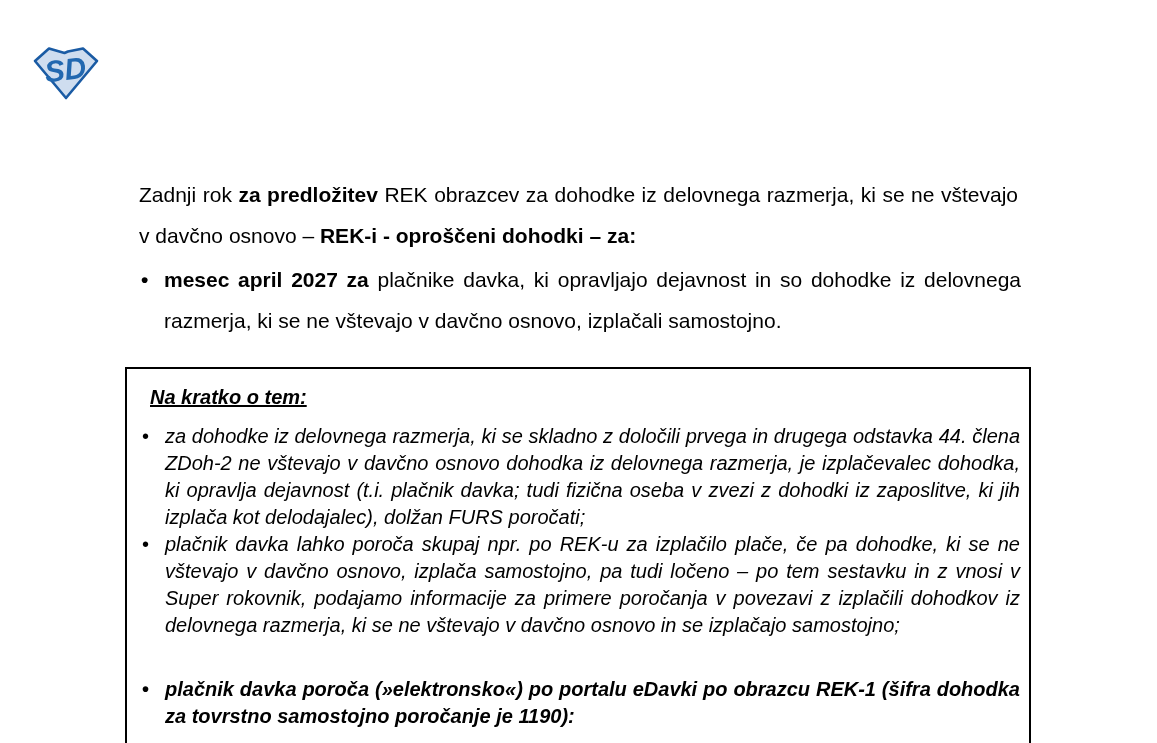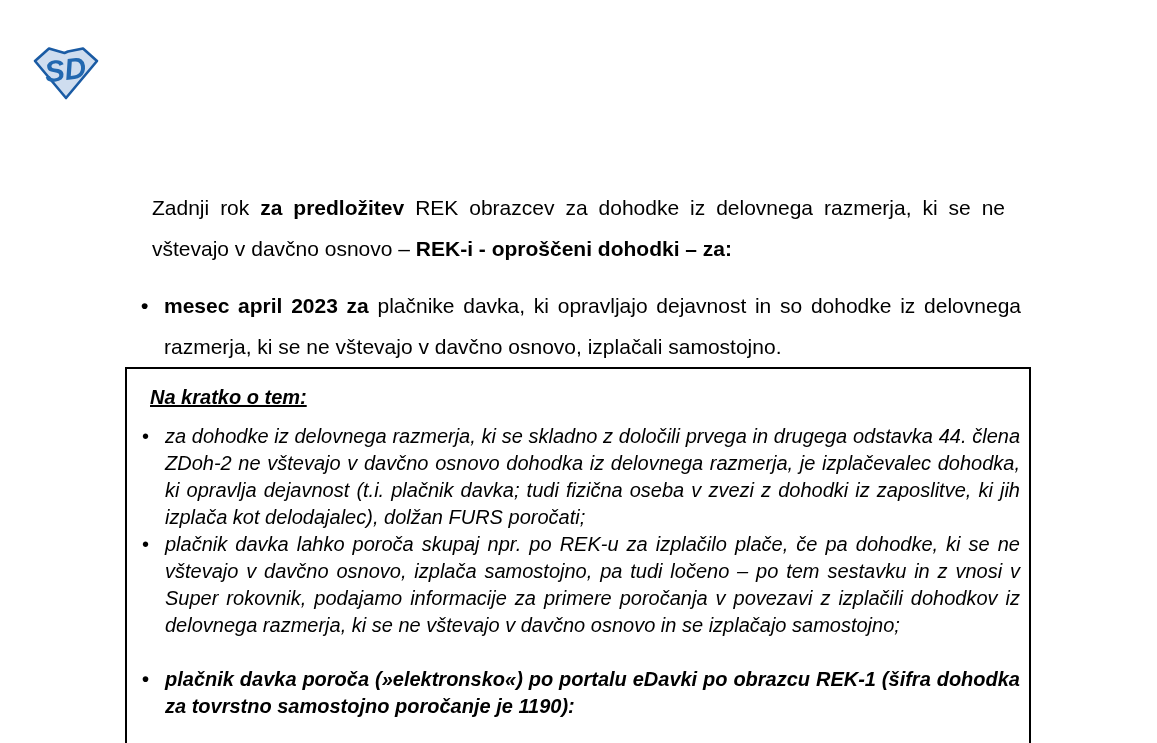--- a/index.html
+++ b/index.html
@@ -26,21 +26,21 @@
   }
 
   
   .content {
     position: absolute;
     left: 136px;
     top: 171px;
     width: 885px;
   }
   .intro {
-    margin: 16px;
+    margin: 3px;
     font-size: 21px;
     line-height: 41px;
     text-align: justify;
   }
   .seg-bold { font-weight: bold; }
 
   .main-list {
     list-style: none;
     margin: 0;
     padding: 0;
@@ -90,39 +90,39 @@
     padding-left: 27px;
     text-align: justify;
   }
   .box-list li::before {
     content: "\2022";
     position: absolute;
     left: 4px;
     top: 0;
     font-style: normal;
   }
-  .box-list li.spaced { margin-top: 27px; }
+  .box-list li.spaced { margin-top: 37px; }
   .box-list li.bold   { font-weight: bold; }
 </style>
 </head>
 <body>
 
 <div class="logo">
   <svg width="68" height="56" viewBox="0 0 68 56" xmlns="http://www.w3.org/2000/svg">
     <path d="M3 16 L17 3.5 L32.5 8 L36 6.5 L51 3.5 L65 16 L34 53 Z" fill="#cfddef" stroke="#1a5ba4" stroke-width="2.6" stroke-linejoin="round"></path>
     <text x="34" y="35" text-anchor="middle" font-family="Liberation Sans, sans-serif" font-size="30" font-weight="bold" font-style="italic" fill="#2268b0" transform="rotate(-7 34 30)">SD</text>
   </svg>
 </div>
 
 <div class="content">
 
   <p class="intro"><span>Zadnji rok </span><span class="seg-bold">za predložitev</span><span> REK obrazcev za dohodke iz delovnega razmerja, ki se ne vštevajo v davčno osnovo – </span><span class="seg-bold">REK-i - oproščeni dohodki – za:</span></p>
 
   <ul class="main-list">
-    <li><span class="seg-bold">mesec april 2023 za</span><span> plačnike davka, ki opravljajo dejavnost in so dohodke iz delovnega razmerja, ki se ne vštevajo v davčno osnovo, izplačali samostojno.</span></li>
+    <li><span class="seg-bold">mesec april 2027 za</span><span> plačnike davka, ki opravljajo dejavnost in so dohodke iz delovnega razmerja, ki se ne vštevajo v davčno osnovo, izplačali samostojno.</span></li>
   </ul>
 </div>
 
 <div class="box">
   <p class="box-heading"><span class="underlined">Na kratko o tem:</span></p>
   <ul class="box-list">
     <li>za dohodke iz delovnega razmerja, ki se skladno z določili prvega in drugega odstavka 44. člena ZDoh-2 ne vštevajo v davčno osnovo dohodka iz delovnega razmerja, je izplačevalec dohodka, ki opravlja dejavnost (t.i. plačnik davka; tudi fizična oseba v zvezi z dohodki iz zaposlitve, ki jih izplača kot delodajalec), dolžan FURS poročati;</li>
     <li>plačnik davka lahko poroča skupaj npr. po REK-u za izplačilo plače, če pa dohodke, ki se ne vštevajo v davčno osnovo, izplača samostojno, pa tudi ločeno – po tem sestavku in z vnosi v Super rokovnik, podajamo informacije za primere poročanja v povezavi z izplačili dohodkov iz delovnega razmerja, ki se ne vštevajo v davčno osnovo in se izplačajo samostojno;</li>
     <li class="spaced bold">plačnik davka poroča (»elektronsko«) po portalu eDavki po obrazcu REK-1 (šifra dohodka za tovrstno samostojno poročanje je 1190):</li>
   </ul>

